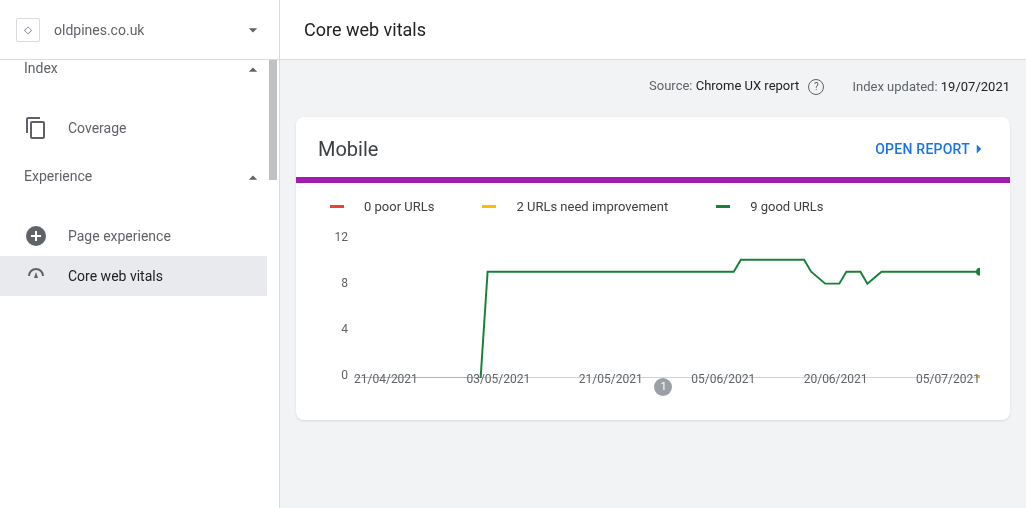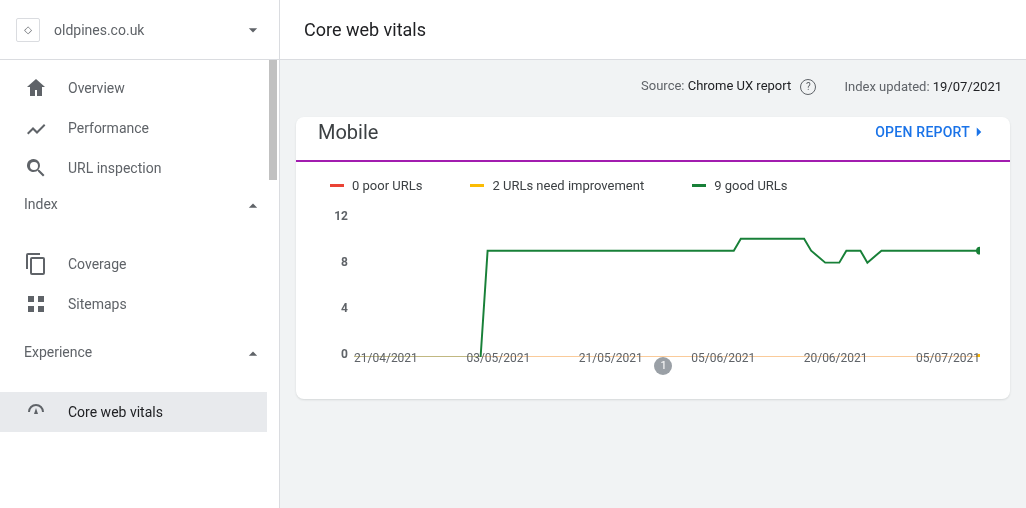--- a/index.html
+++ b/index.html
@@ -119,21 +119,21 @@
   .main-body {
     flex: 1;
     background: #f1f3f4;
     padding: 0;
     overflow: auto;
   }
   .meta-row {
     display: flex;
     justify-content: flex-end;
     align-items: center;
-    padding: 18px 24px 22px;
+    padding: 18px 16px 22px;
     font-size: 13px;
     color: #5f6368;
     gap: 28px;
   }
   .meta-row .strong { color: #202124; }
   .help-icon {
     width: 16px; height: 16px;
     border: 1.3px solid #5f6368;
     border-radius: 50%;
     display: inline-flex;
@@ -145,22 +145,22 @@
   .card {
     background: #fff;
     border-radius: 8px;
     margin: 0 16px 16px;
     box-shadow: 0 1px 2px rgba(60,64,67,0.15);
     overflow: hidden;
   }
   .card-header {
     display: flex;
     align-items: center;
-    padding: 3px 22px 16px;
-    border-bottom: 2px solid #a21caf;
+    padding: 20px 22px 16px;
+    border-bottom: 6px solid #a21caf;
   }
   .card-title {
     font-size: 20px;
     font-weight: 400;
     color: #3c4043;
     flex: 1;
   }
   .open-report {
     color: #1a73e8;
     font-size: 14px;
@@ -175,21 +175,21 @@
 
   .chart-wrap { padding: 16px 22px 10px; }
   .legend {
     display: flex;
     gap: 48px;
     font-size: 13px;
     color: #3c4043;
     margin-bottom: 16px;
     margin-left: 12px;
   }
-  .legend-item { display: flex; align-items: center; gap: 8px; }
+  .legend-item { display: flex; align-items: center; gap: 20px; }
   .legend-swatch { width: 14px; height: 3px; display: inline-block; }
   .sw-poor { background: #ea4335; }
   .sw-need { background: #fbbc04; }
   .sw-good { background: #188038; }
 
   .plot {
     position: relative;
     height: 180px;
     margin-left: 36px;
     margin-right: 8px;
@@ -197,21 +197,20 @@
   .y-ticks {
     position: absolute;
     left: -36px; top: 0; bottom: 28px;
     width: 30px;
     display: flex;
     flex-direction: column;
     justify-content: space-between;
     font-size: 12px;
     color: #5f6368;
     text-align: right;
-    font-weight: bold;
   }
   .chart-area {
     position: absolute;
     left: 0; right: 0; top: 6px; bottom: 28px;
   }
   .x-ticks {
     position: absolute;
     left: 0; right: 0; bottom: 16px;
     height: 22px;
     display: flex;
@@ -237,70 +236,50 @@
   <aside class="sidebar">
     <div class="property-dropdown">
       <div class="property-favicon">◇</div>
       <div class="property-name">oldpines.co.uk</div>
       <svg width="20" height="20" viewBox="0 0 24 24" style="fill:#5f6368">
           <path d="M7 10l5 5 5-5z"></path>
         </svg>
     </div>
 
     <div class="sidebar-scroll">
-      <div class="nav-list">
-        <div class="nav-item">
-          <svg class="nav-icon" viewBox="0 0 24 24">
-              <path d="M12 3l9 8h-3v9h-5v-6h-2v6H6v-9H3z"></path>
-            </svg>
-          <span>Overview</span>
-        </div>
-        <div class="nav-item">
-          <svg class="nav-icon" viewBox="0 0 24 24">
-              <path d="M3 17l6-6 4 4 7-7 1.4 1.4L13 18l-4-4-4.6 4.6z"></path>
-            </svg>
-          <span>Performance</span>
-        </div>
-        <div class="nav-item">
-          <svg class="nav-icon" viewBox="0 0 24 24">
-              <path d="M15.5 14h-.8l-.3-.3a6.5 6.5 0 10-.7.7l.3.3v.8l5 5 1.5-1.5-5-5zM10 14a4 4 0 110-8 4 4 0 010 8z"></path>
-            </svg>
-          <span>URL inspection</span>
-        </div>
-      </div>
 
       <div class="nav-section-header">
         <span>Index</span>
         <svg class="chevron" viewBox="0 0 24 24">
             <path d="M7 14l5-5 5 5z"></path>
           </svg>
       </div>
       <div class="nav-list">
         <div class="nav-item">
           <svg class="nav-icon" viewBox="0 0 24 24">
               <path d="M16 1H4a2 2 0 00-2 2v14h2V3h12V1zm3 4H8a2 2 0 00-2 2v14a2 2 0 002 2h11a2 2 0 002-2V7a2 2 0 00-2-2zm0 16H8V7h11v14z"></path>
             </svg>
           <span>Coverage</span>
         </div>
-        <div class="nav-item">
-          <svg class="nav-icon" viewBox="0 0 24 24">
-              <path d="M4 4h6v6H4zM14 4h6v6h-6zM4 14h6v6H4zM14 14h6v6h-6z"></path>
-            </svg>
-          <span>Sitemaps</span>
-        </div>
       </div>
 
       <div class="section-divider"></div>
       <div class="nav-section-header">
         <span>Experience</span>
         <svg class="chevron" viewBox="0 0 24 24">
             <path d="M7 14l5-5 5 5z"></path>
           </svg>
       </div>
       <div class="nav-list">
+        <div class="nav-item">
+          <svg class="nav-icon" viewBox="0 0 24 24">
+              <path d="M12 2a10 10 0 100 20 10 10 0 000-20zm1 9h4v2h-4v4h-2v-4H7v-2h4V7h2v4z"></path>
+            </svg>
+          <span>Page experience</span>
+        </div>
         <div class="nav-item selected">
           <svg class="nav-icon" viewBox="0 0 24 24">
               <path d="M12 4a8 8 0 00-8 8h2a6 6 0 1112 0h2a8 8 0 00-8-8zm0 4l-2 6h4l-2-6z"></path>
             </svg>
           <span>Core web vitals</span>
         </div>
       </div>
     </div>
 
     <div class="fake-scrollbar">

